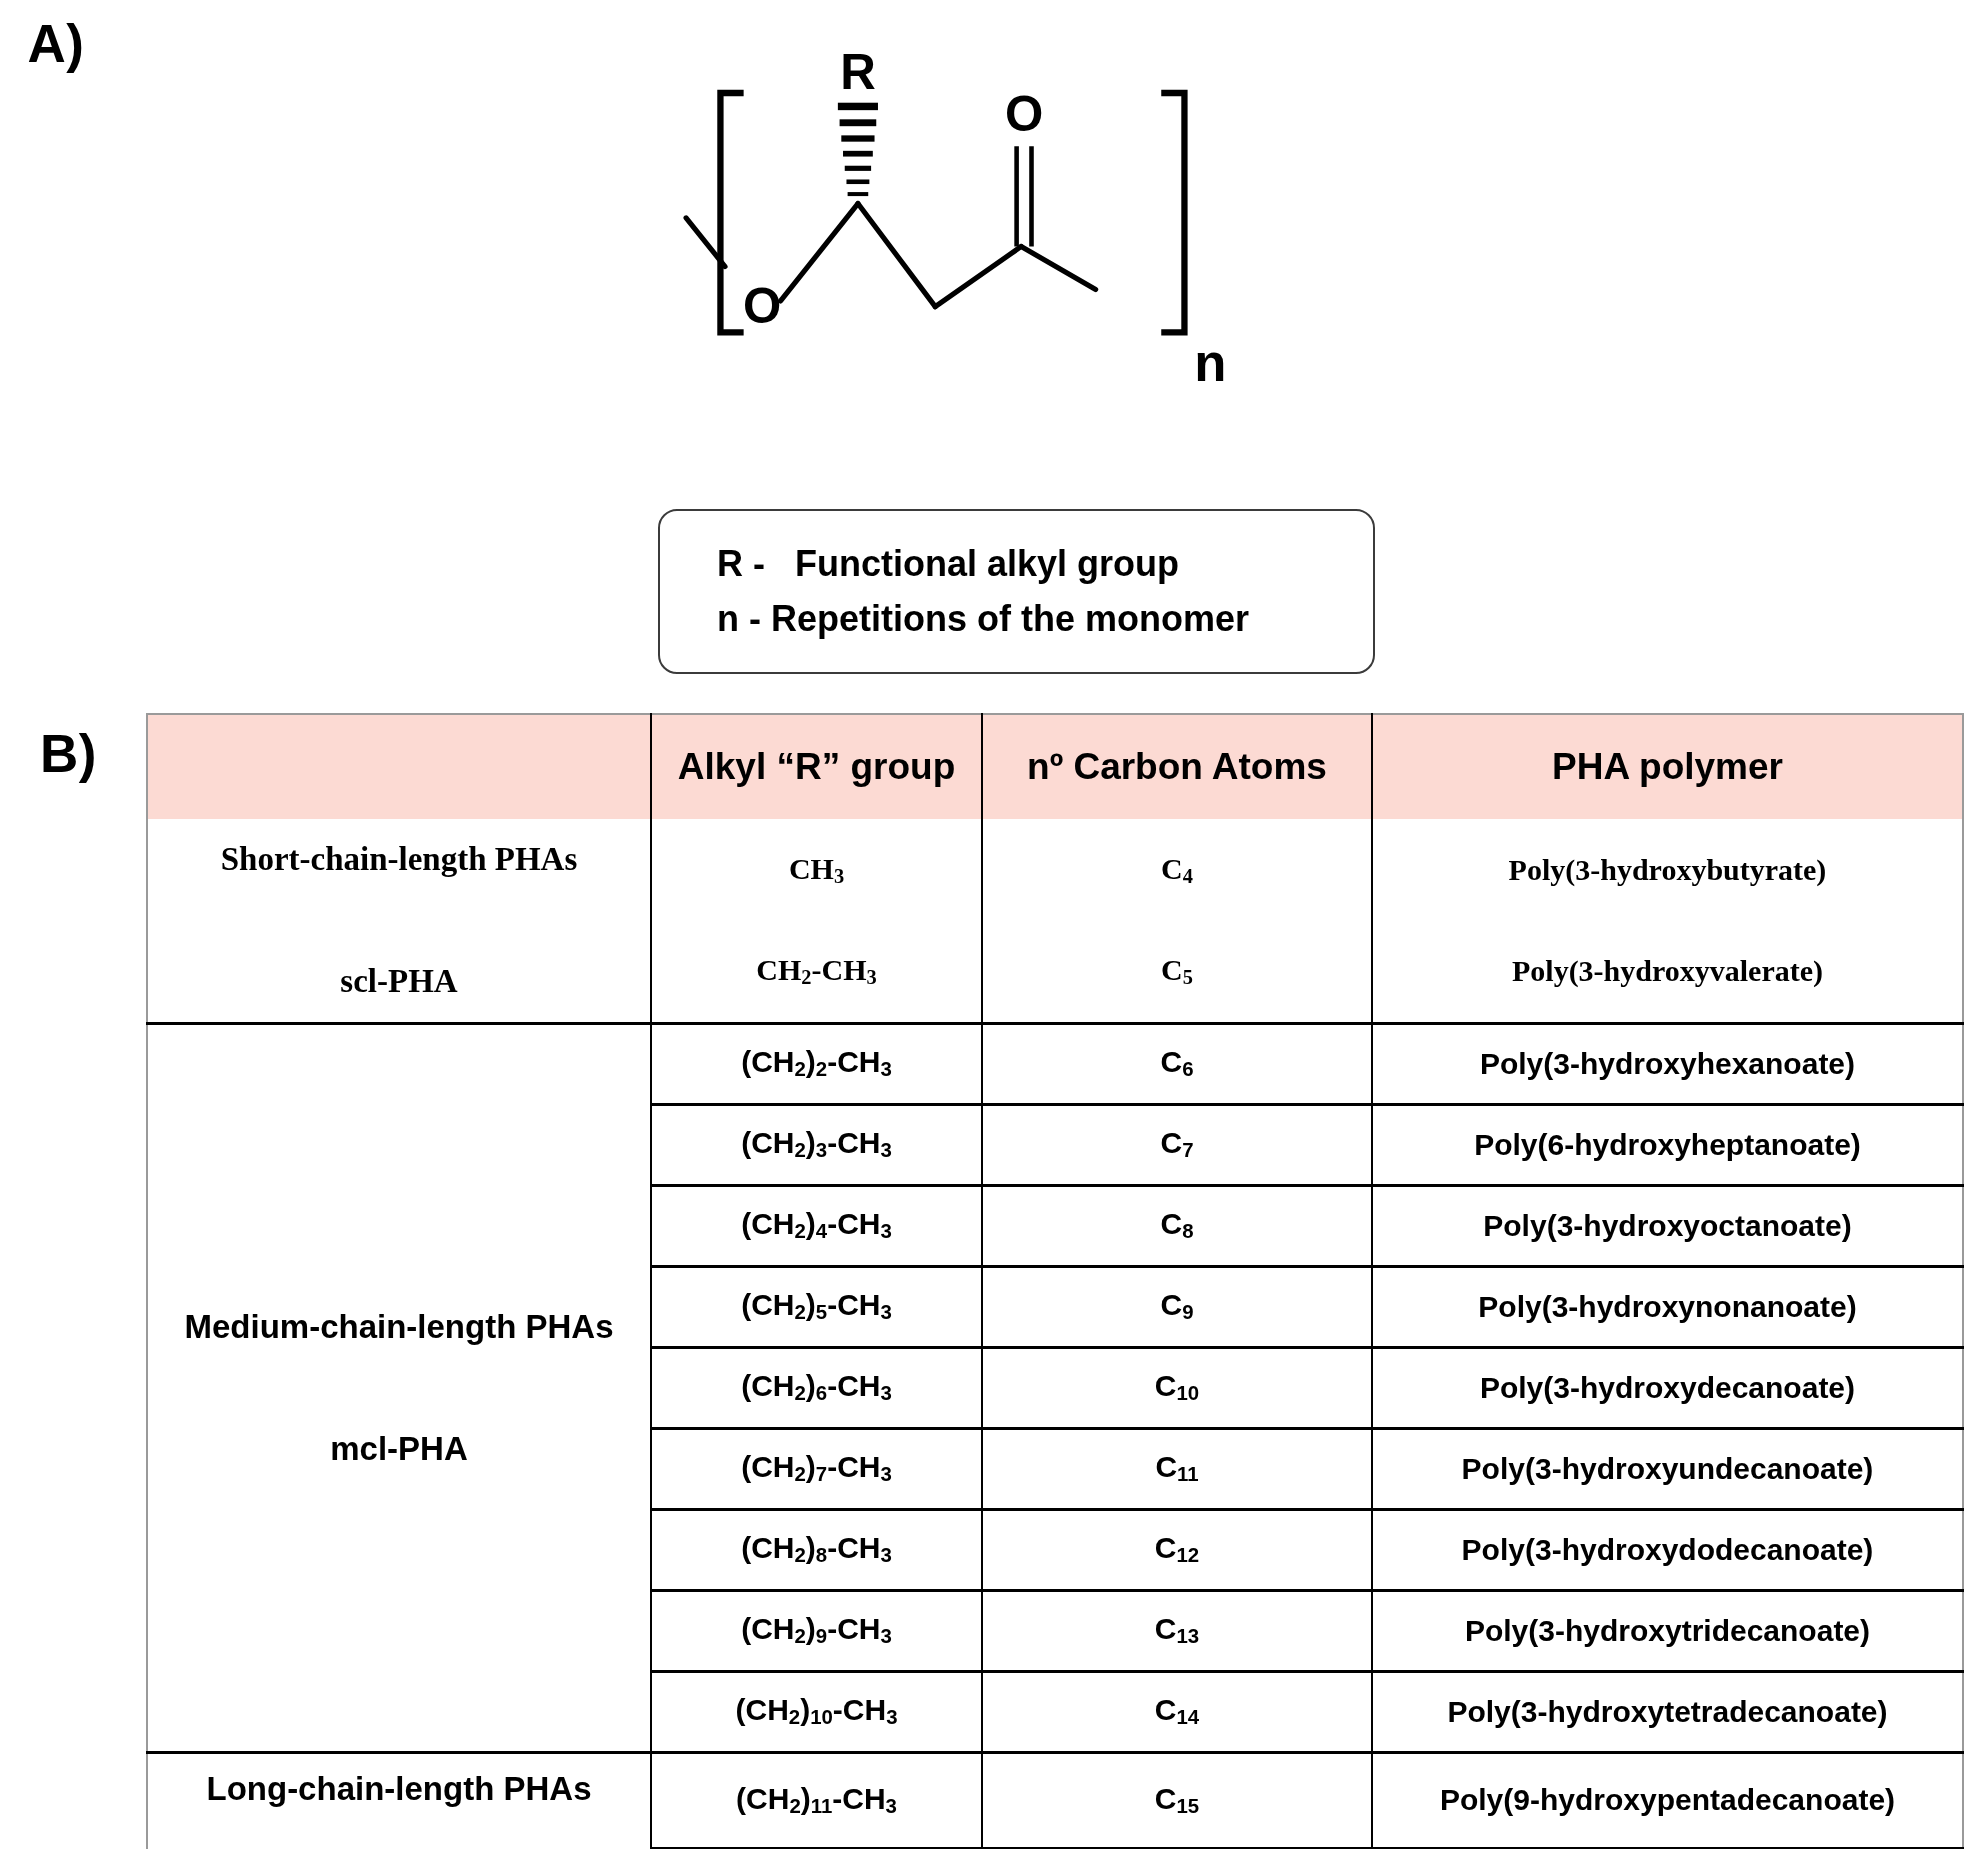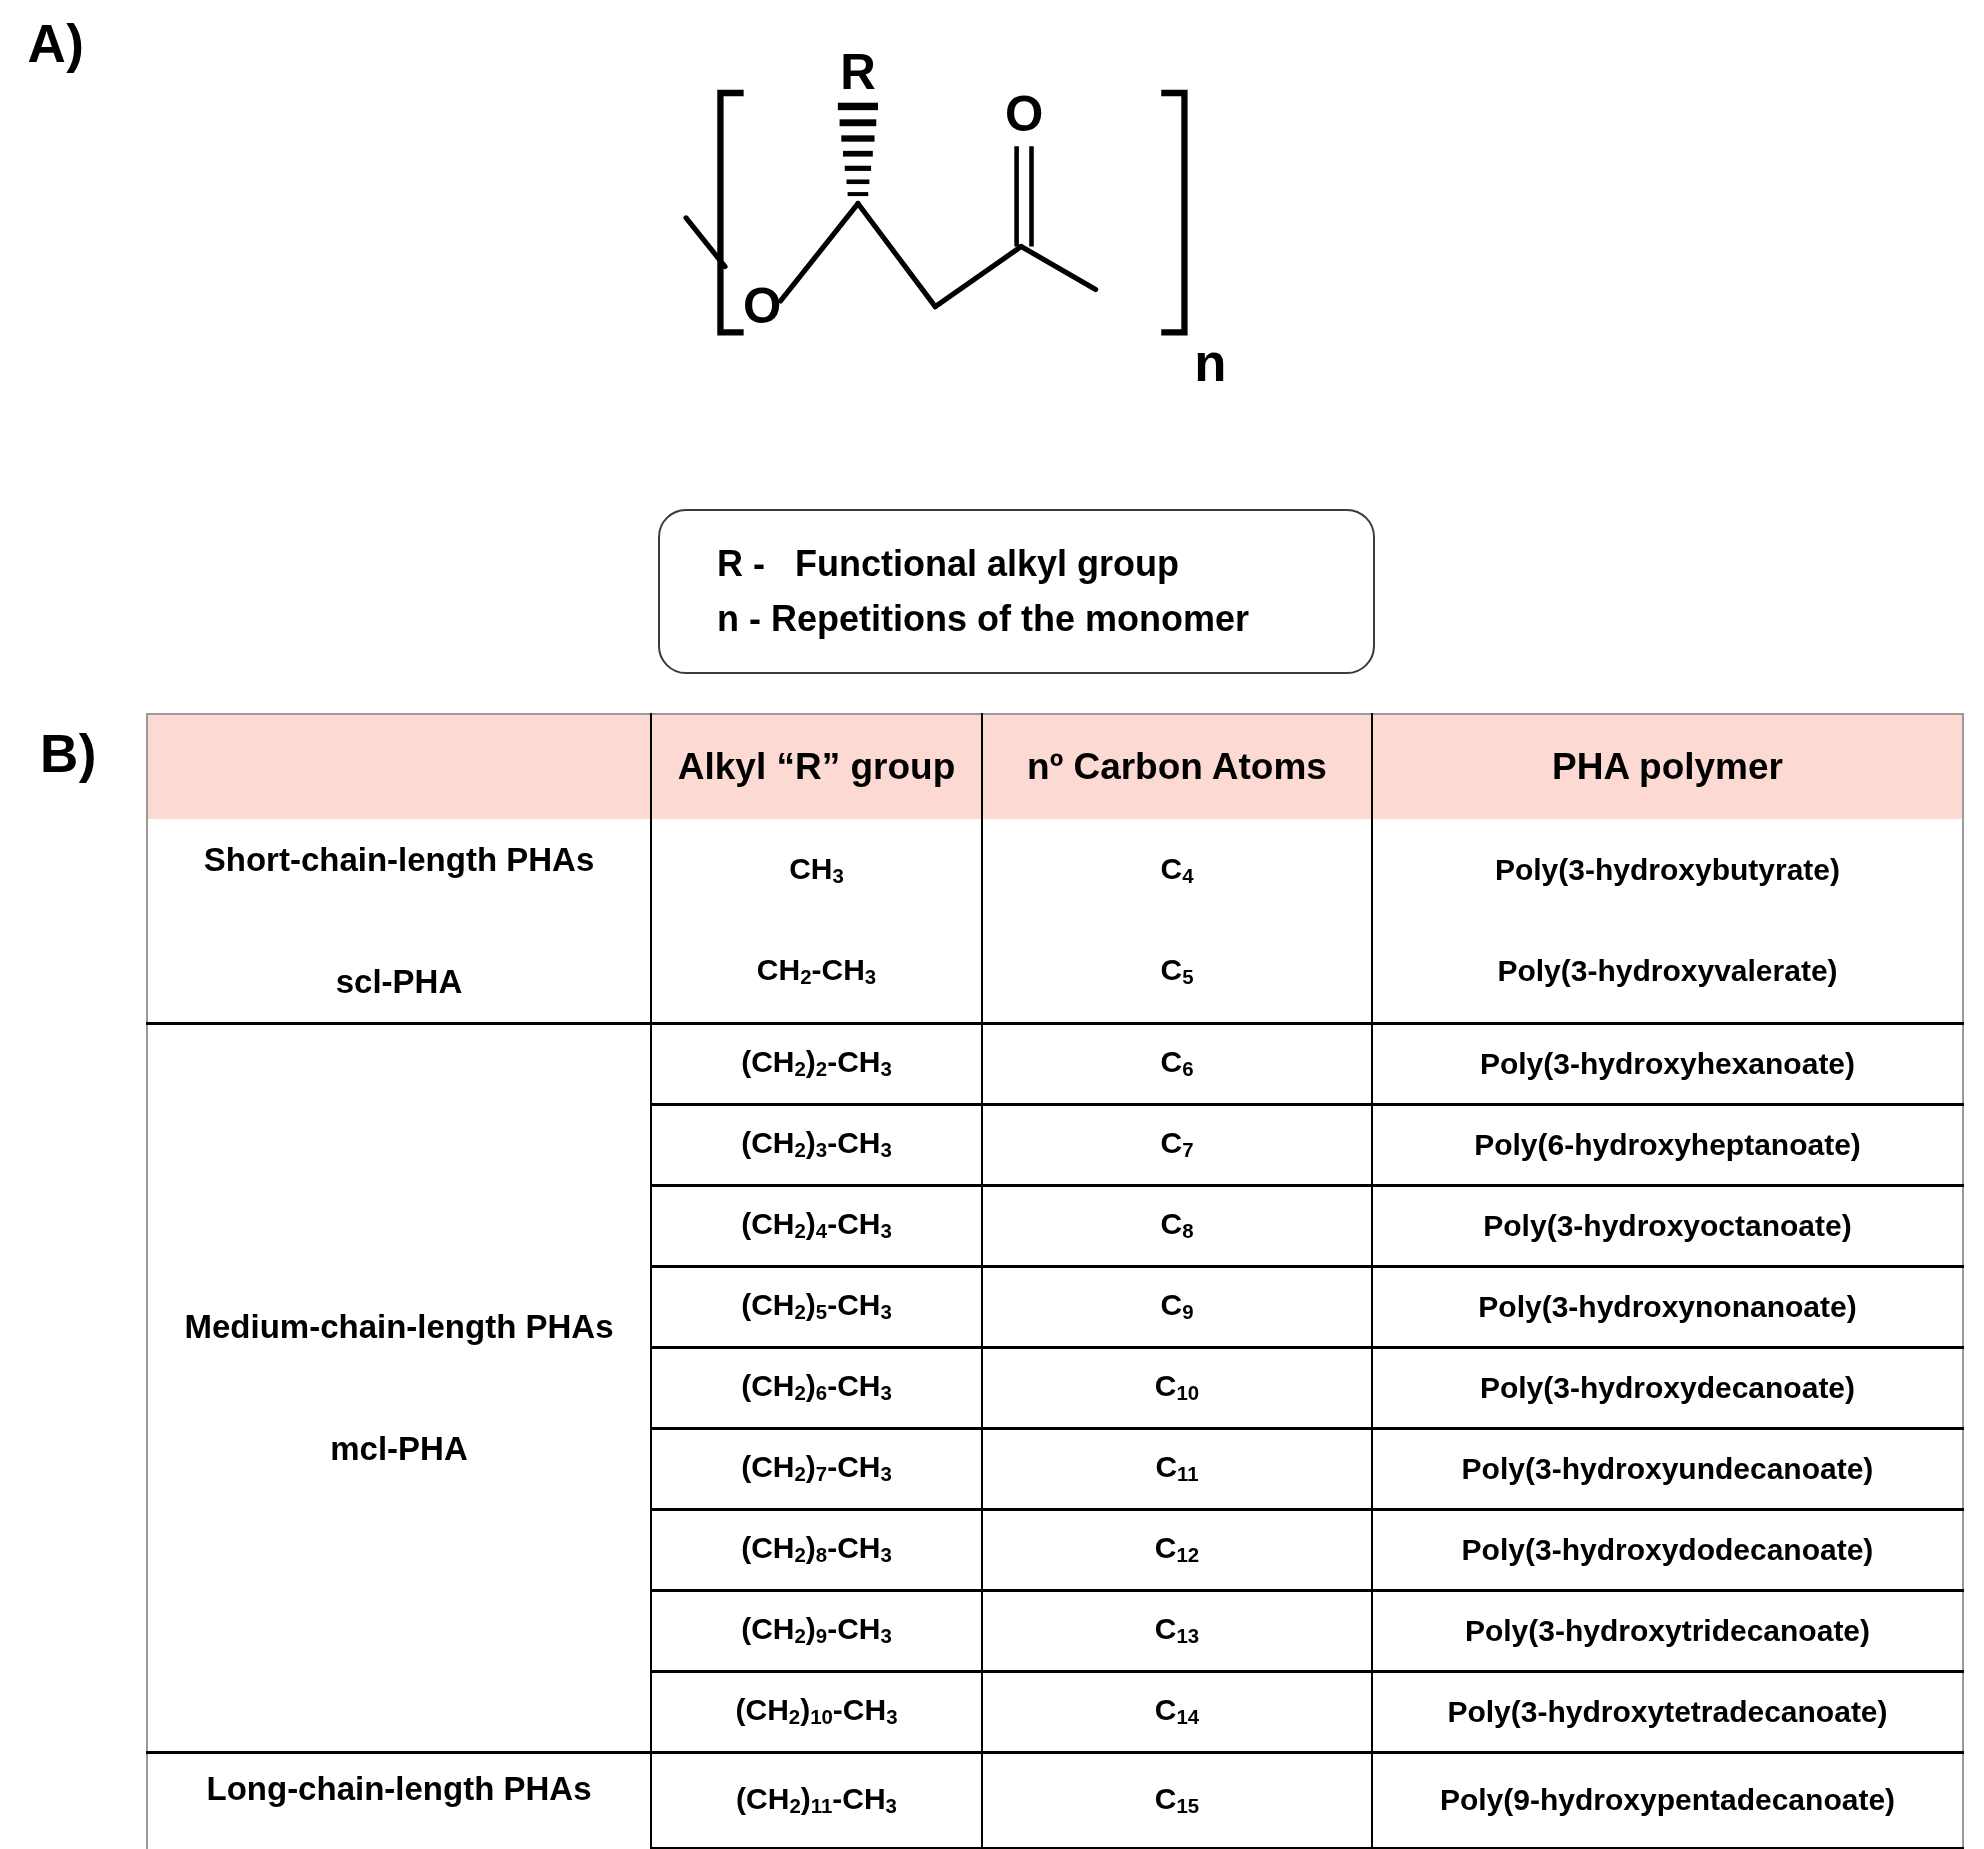--- a/index.html
+++ b/index.html
@@ -42,21 +42,21 @@
   }
 
   
   #legend-box {
     position: absolute;
     left: 658px;
     top: 509px;
     width: 717px;
     height: 165px;
     border: 2.3px solid #3b3b3b;
-    border-radius: 28px;
+    border-radius: 19px;
     background: #ffffff;
     box-sizing: border-box;
     display: flex;
     flex-direction: column;
     justify-content: center;
     gap: 19.5px;
     padding-left: 57px;
   }
   .legend-line {
     font-size: 36px;
@@ -115,21 +115,21 @@
     line-height: 1.85;
     white-space: pre-line;
   }
   .cell-alkyl  { font-size: 30px; white-space: nowrap; }
   .cell-carbon { font-size: 30px; white-space: nowrap; }
   .cell-poly   { font-size: 30px; white-space: nowrap; }
 
   sub { font-size: 0.68em; vertical-align: -0.22em; }
 
   
-  tbody.scl tr { height: 102px; }
+  tbody.scl tr { height: 102px; font-family: Liberation Serif, serif; }
   tbody.mcl tr { height: 81px; }
   tbody.lcl tr { height: 92px; }
 </style>
 </head>
 <body>
 
 <div id="panel-a">
 
   <div class="panel-label" id="panel-a-label">A)</div>
 

